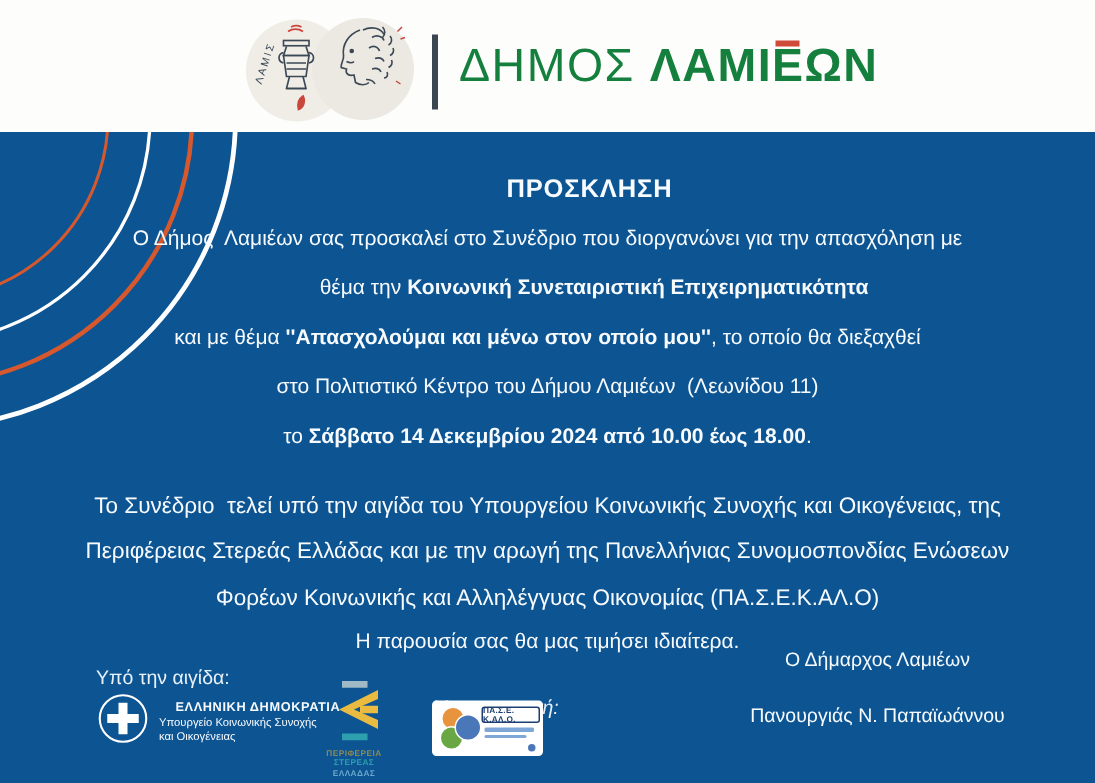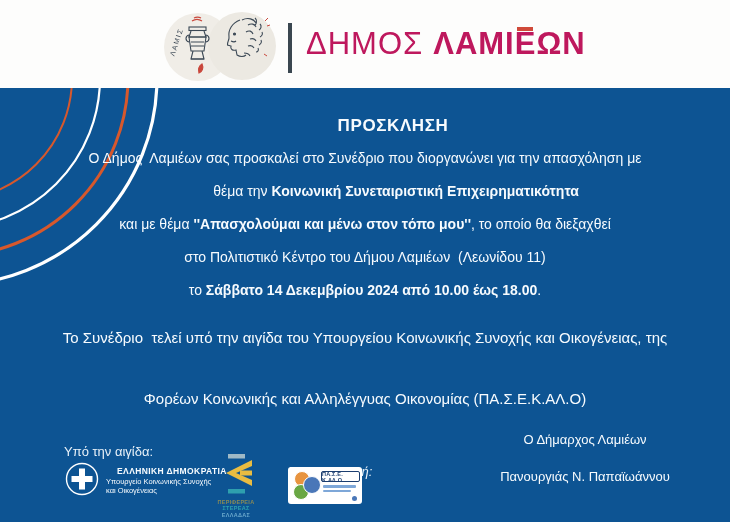--- a/index.html
+++ b/index.html
@@ -8,21 +8,21 @@
     font-family: "Liberation Sans", sans-serif;
     background: #ffffff;
     overflow: hidden;
   }
   .poster { position: relative; width: 730px; height: 522px; background: #ffffff; }
 
   
   .header { position: absolute; top: 0; left: 0; width: 730px; height: 88px; background: #fdfdfc; }
   .logo-circles { position: absolute; left: 158px; top: 8px; }
   .logo-divider { position: absolute; left: 288px; top: 23px; width: 4px; height: 50px; background: #3a4750; }
-  .wordmark { position: absolute; left: 306px; top: 26px; font-size: 31px; color: #be185d; letter-spacing: 1px; white-space: nowrap; }
+  .wordmark { position: absolute; left: 306px; top: 26px; font-size: 31px; color: #15803d; letter-spacing: 1px; white-space: nowrap; }
   .wordmark .regular { font-weight: 400; }
   .wordmark .bold { font-weight: 700; margin-left: 10px; }
   .e-mac { position: relative; display: inline-block; }
   .e-mac::before { content: ""; position: absolute; top: 1px; left: 2px; right: 3px; height: 3.5px; background: #d04a3a; }
 
   
   .panel { position: absolute; top: 88px; left: 0; width: 730px; height: 434px; background: #0d5493; overflow: hidden; color: #f7fbfe; }
   .arcs { position: absolute; top: 0; left: 0; pointer-events: none; }
 
   .line { position: absolute; left: 0; width: 730px; text-align: center; white-space: pre-wrap; }
@@ -125,29 +125,31 @@
         <circle cx="-50" cy="-10" r="207" stroke="#ffffff" stroke-width="3.2"></circle>
       </g>
     </svg>
 
     <div class="line title">ΠΡΟΣΚΛΗΣΗ</div>
 
     <div class="line body-line l1">Ο Δήμος  Λαμιέων σας προσκαλεί στο Συνέδριο που διοργανώνει για την απασχόληση με</div>
 
     <div class="line body-line l2"><span>θέμα την </span><span class="bold">Κοινωνική Συνεταιριστική Επιχειρηματικότητα</span></div>
 
-    <div class="line body-line l3"><span>και με θέμα </span><span class="bold">''Απασχολούμαι και μένω στον τόπο μου''</span><span>, το οποίο θα διεξαχθεί</span></div>
+    <div class="line body-line l3"><span>και με θέμα </span><span class="bold">''Απασχολούμαι και μένω στον οποίο μου''</span><span>, το οποίο θα διεξαχθεί</span></div>
 
     <div class="line body-line l4">στο Πολιτιστικό Κέντρο του Δήμου Λαμιέων  (Λεωνίδου 11)</div>
 
     <div class="line body-line l5"><span>το </span><span class="bold">Σάββατο 14 Δεκεμβρίου 2024 από 10.00 έως 18.00</span><span>.</span></div>
 
     <div class="line aegis-line a1">Το Συνέδριο  τελεί υπό την αιγίδα του Υπουργείου Κοινωνικής Συνοχής και Οικογένειας, της</div>
+    <div class="line aegis-line a2">Περιφέρειας Στερεάς Ελλάδας και με την αρωγή της Πανελλήνιας Συνομοσπονδίας Ενώσεων</div>
     <div class="line aegis-line a3">Φορέων Κοινωνικής και Αλληλέγγυας Οικονομίας (ΠΑ.Σ.Ε.Κ.ΑΛ.Ο)</div>
 
+    <div class="line closing">Η παρουσία σας θα μας τιμήσει ιδιαίτερα.</div>
 
     <div class="small-label aegis-label">Υπό την αιγίδα:</div>
 
     <svg class="ministry-emblem" width="36" height="36" viewBox="0 0 36 36">
       <circle cx="18" cy="18" r="15.5" fill="none" stroke="#ffffff" stroke-width="1.4"></circle>
       <rect x="15" y="7.5" width="6" height="21" fill="#ffffff"></rect>
       <rect x="7.5" y="15" width="21" height="6" fill="#ffffff"></rect>
     </svg>
     <div class="ministry-text">
       <div class="mt1">ΕΛΛΗΝΙΚΗ ΔΗΜΟΚΡΑΤΙΑ</div>

